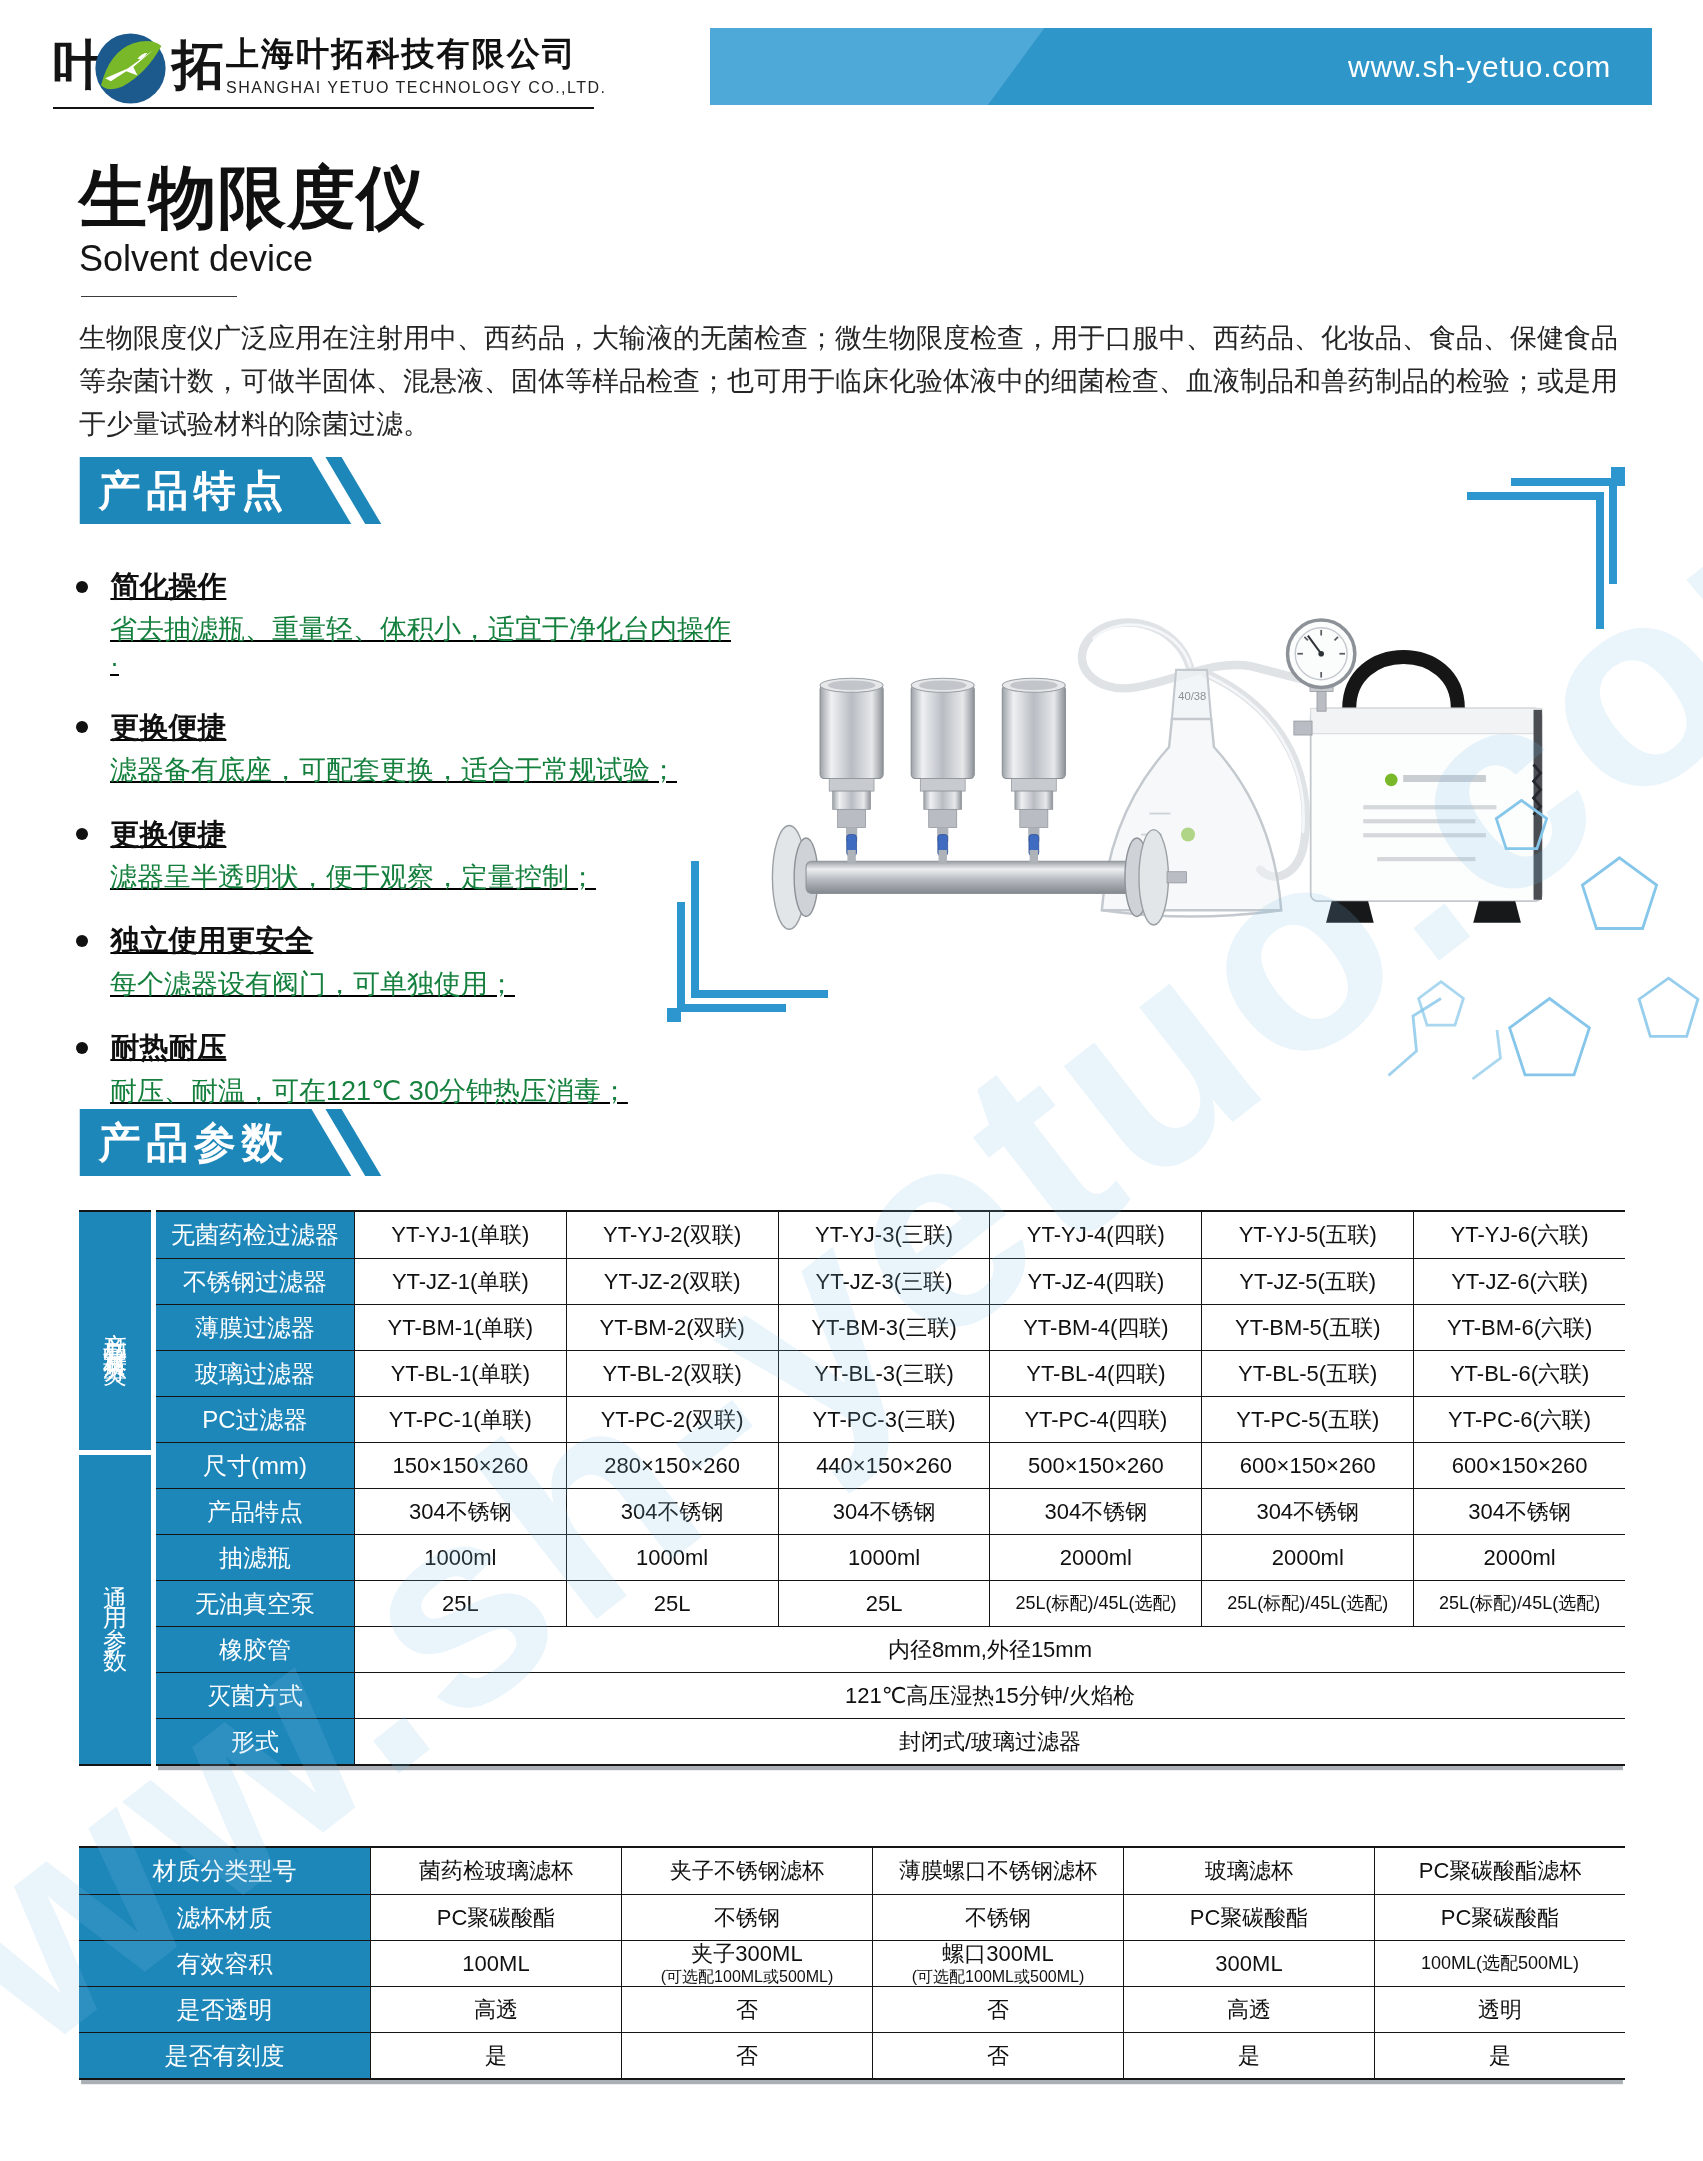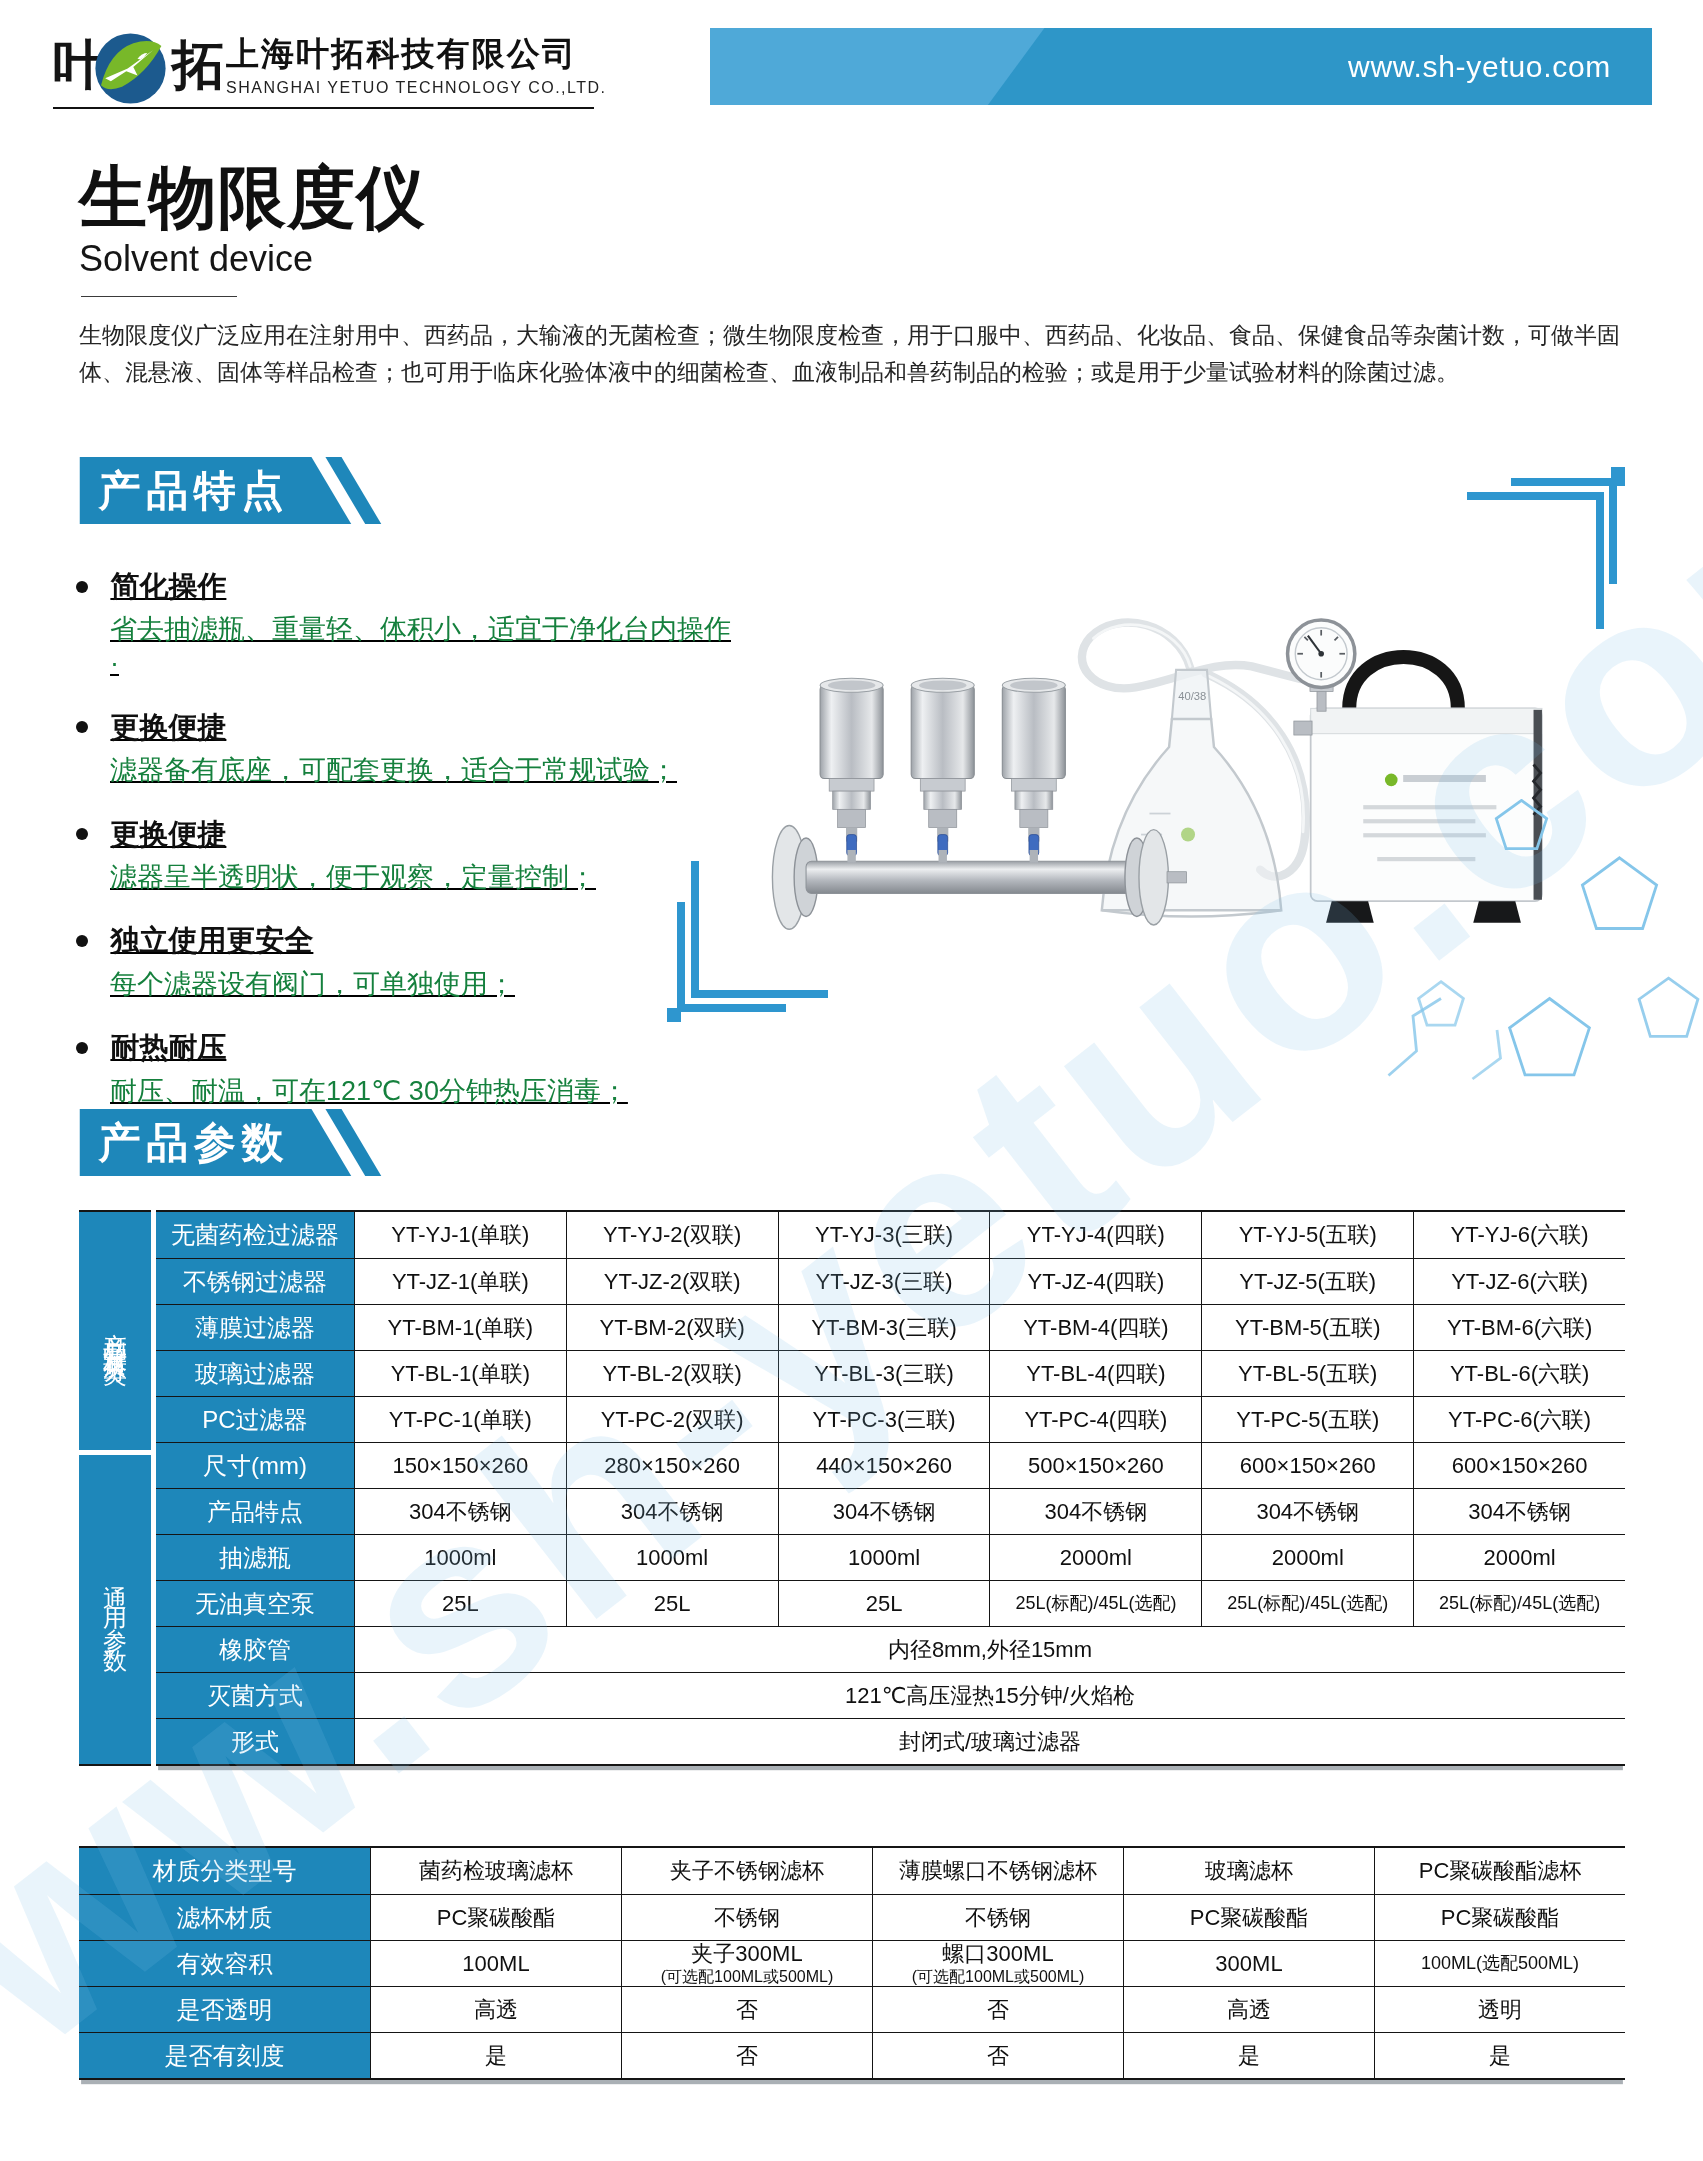--- a/index.html
+++ b/index.html
@@ -23,21 +23,21 @@
   .co-en{font-size:16px;font-weight:400;color:#222;letter-spacing:1.5px;margin-top:5.6px;}
   .logo-rule{position:absolute;left:53px;top:107px;width:541px;height:2.1px;background:#111;}
   .ribbon{position:absolute;left:710px;top:28px;width:942px;height:77px;background:var(--ribbon-dark);}
   .ribbon .light{position:absolute;inset:0;background:var(--ribbon-light);clip-path:polygon(0 0,35.5% 0,29.5% 100%,0 100%);}
   .ribbon .site{position:absolute;inset:0;text-align:right;line-height:77px;padding-right:41px;color:#fff;font-size:30px;font-weight:400;letter-spacing:0.7px;}
 
   
   .page-title{position:absolute;left:79px;top:153px;font-size:68px;font-weight:700;color:#101010;letter-spacing:1.4px;}
   .page-subtitle{position:absolute;left:79px;top:238px;font-size:36px;font-weight:400;color:#161616;}
   .subtitle-rule{position:absolute;left:81px;top:296px;width:156px;height:1.4px;background:#3a3a3a;}
-  .intro{position:absolute;left:79px;top:317px;width:1549px;font-size:23px;line-height:1.6;color:#252525;}
+  .intro{position:absolute;left:79px;top:317px;width:1549px;font-size:27px;line-height:1.6;color:#252525;}
 
   
   .badge{position:absolute;width:303px;height:67px;}
   .badge svg{position:absolute;left:0;top:0;}
   .badge .badge-text{position:absolute;left:19.6px;top:0;height:47px;line-height:67px;color:#fff;font-size:42px;font-weight:700;letter-spacing:5.6px;}
   .badge.b1{left:79px;top:457px;}
   .badge.b2{left:79px;top:1109px;}
 
   
   .features{position:absolute;left:76px;top:569px;width:659px;text-decoration:underline;}

